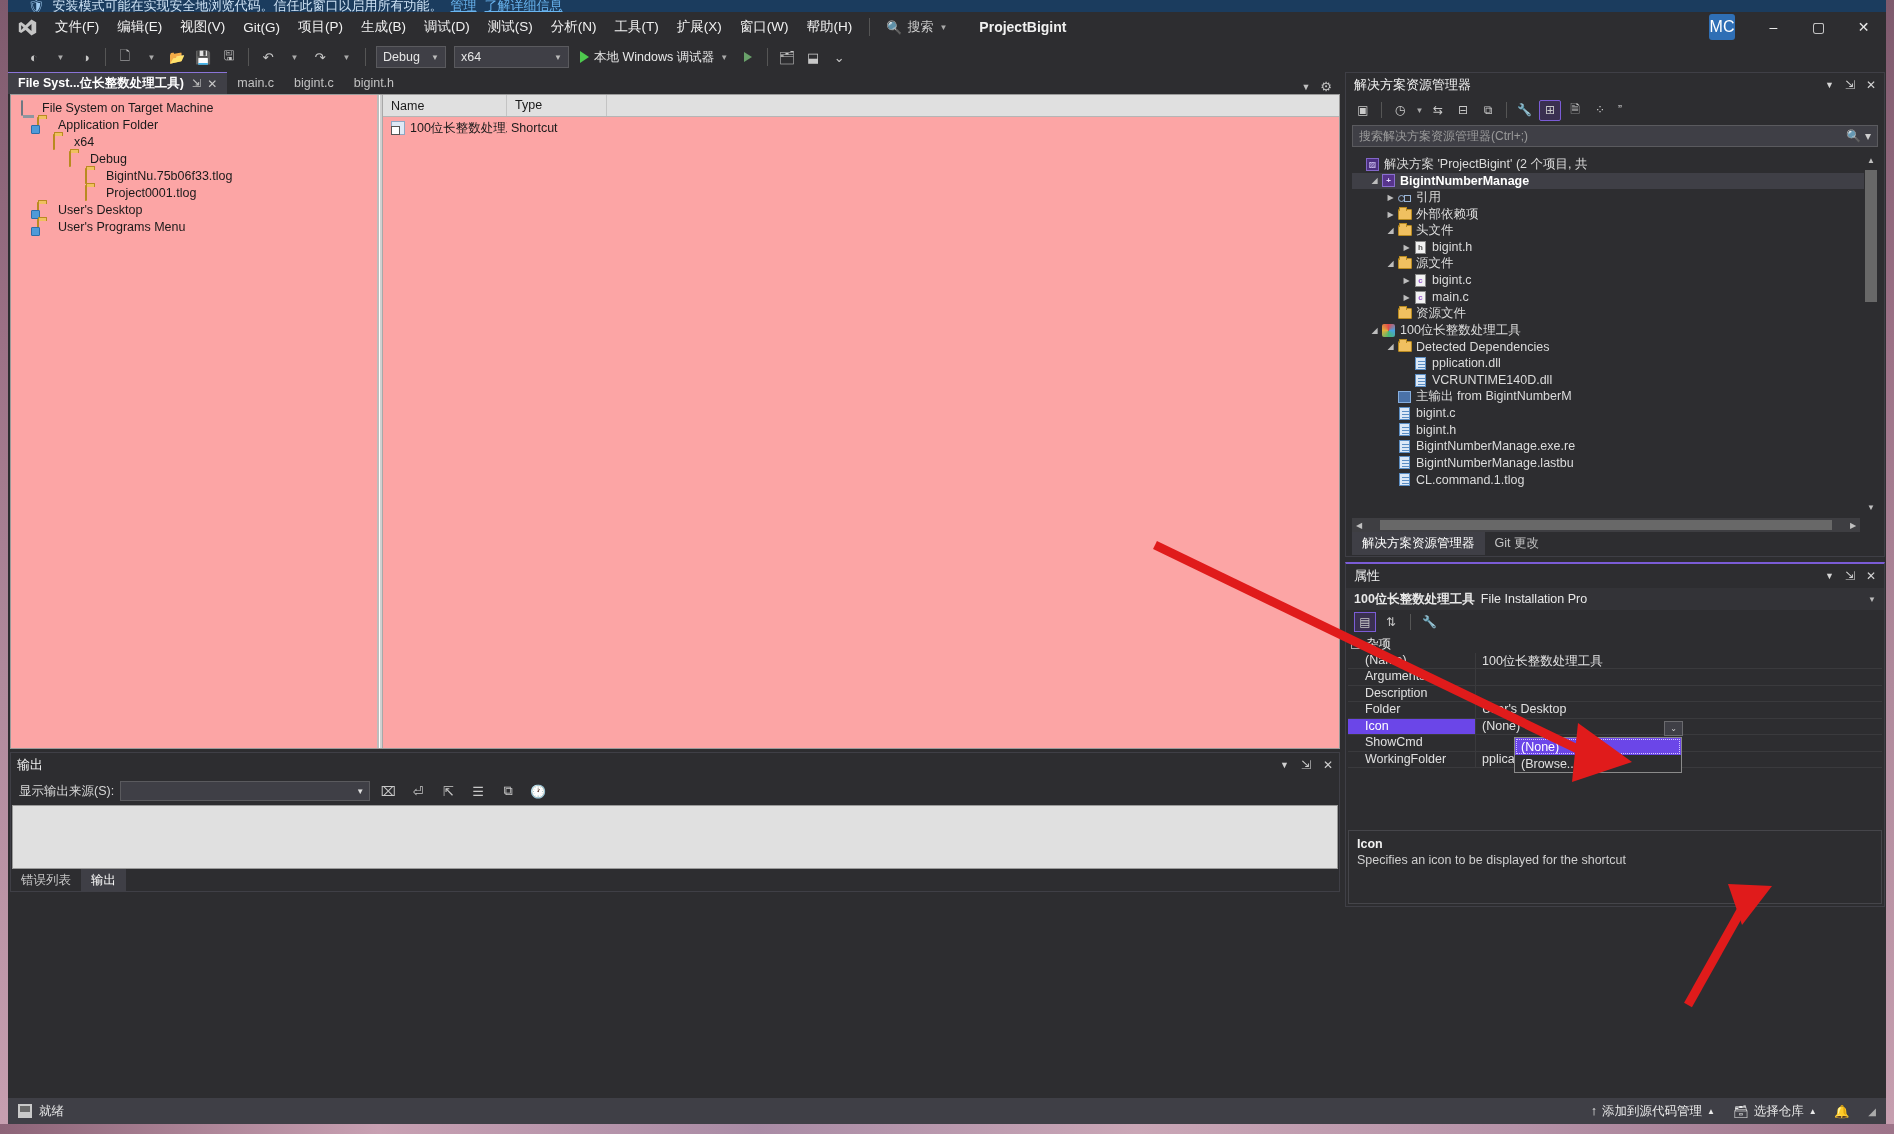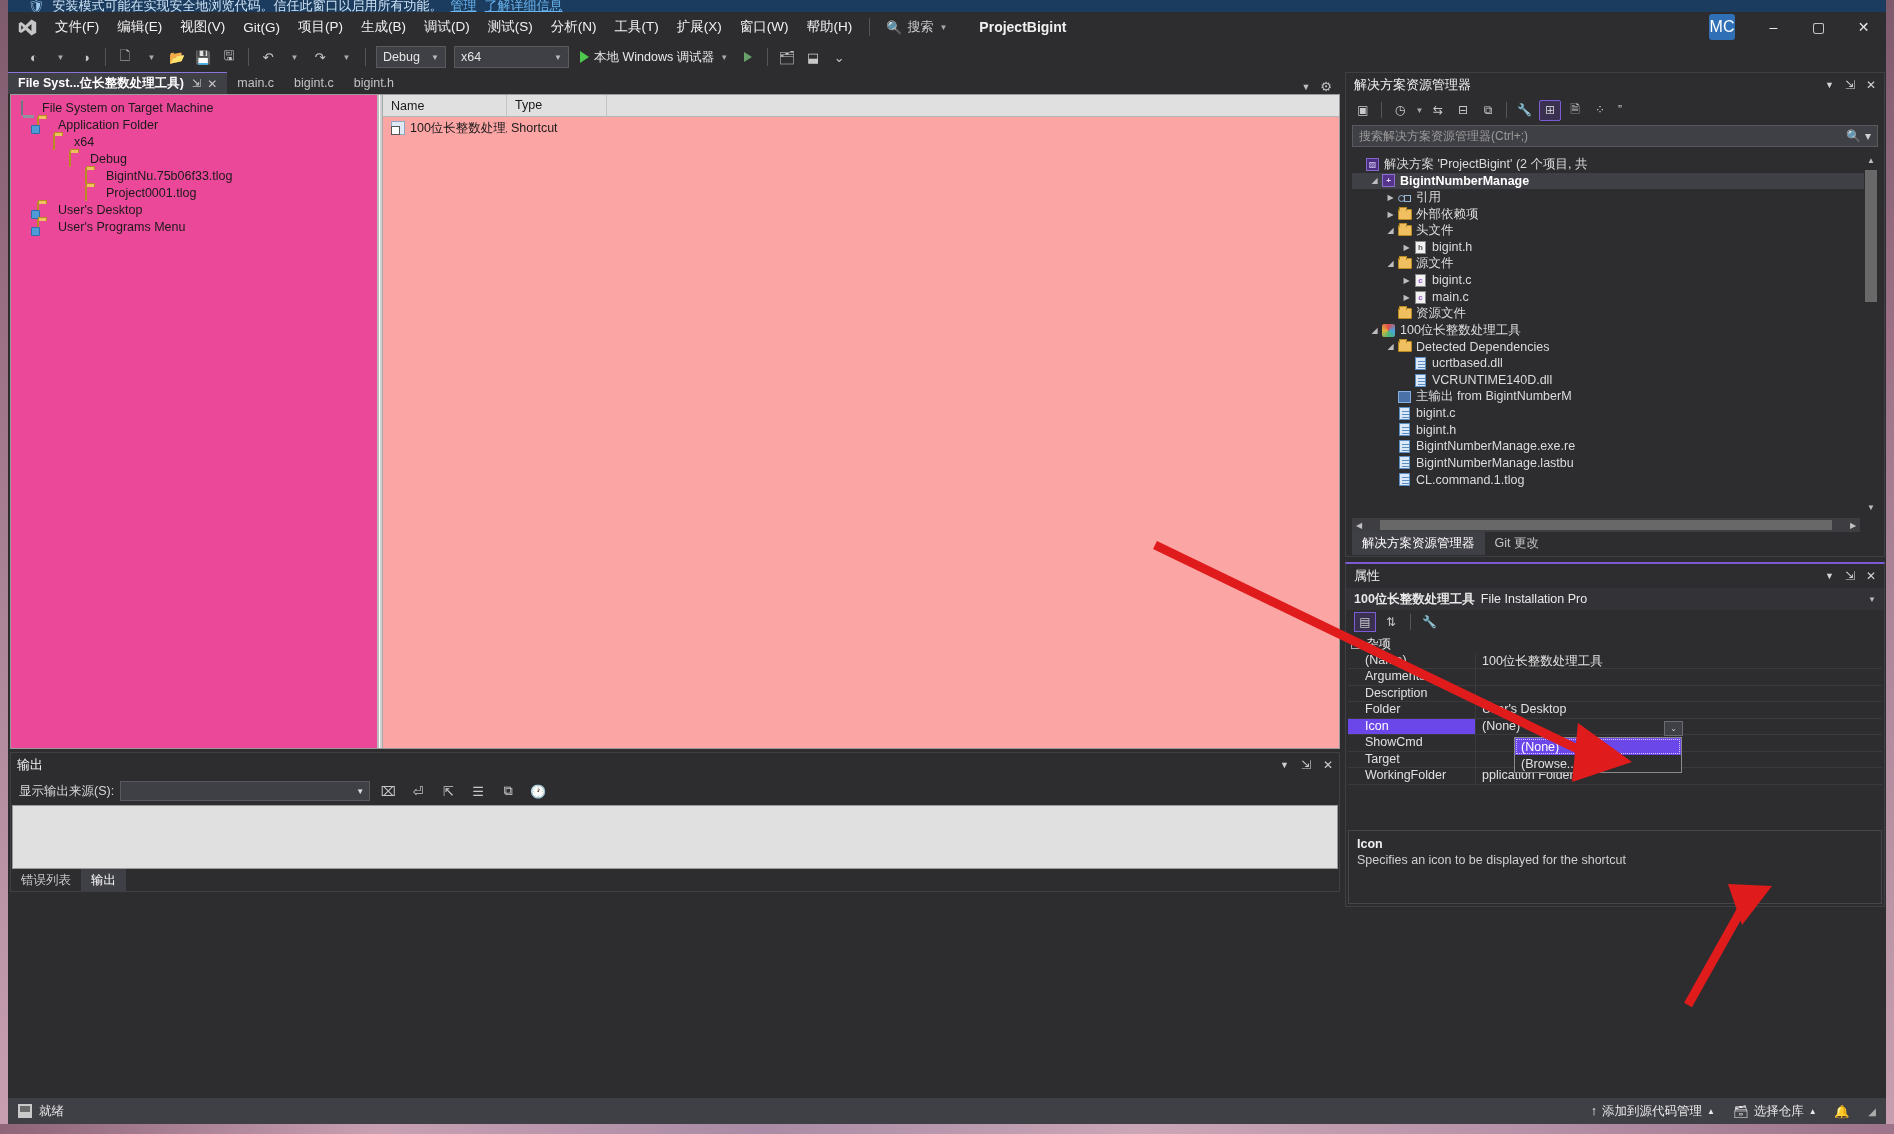--- a/index.html
+++ b/index.html
@@ -76,21 +76,21 @@
   .tab.active { background:#3f3f46; color:#ffffff; font-weight:bold; border-top:1px solid #8a74d8; }
   .tab .pin { margin-left:8px; font-size:11px; color:#b9b9b9; }
   .tab .x { margin-left:6px; font-size:12px; color:#c9c9c9; }
   .tabstrip-right { margin-left:auto; display:flex; align-items:center; gap:10px; padding-right:8px; color:#c0c0c0; }
 
   
   .designer {
     position:absolute; left:10px; top:94px; width:1330px; height:655px;
     background:#e0e0e0; border:1px solid #9a9a9a; display:flex;
   }
-  .ds-tree { width:368px; background:#ec4899; border-right:2px solid #bdbdbd; padding:4px 0 0 6px; position:relative; }
+  .ds-tree { width:368px; background:#fca5a5; border-right:2px solid #bdbdbd; padding:4px 0 0 6px; position:relative; }
   .ds-list { flex:1; background:#fca5a5; display:flex; flex-direction:column; }
   .splitbar { width:4px; background:#d0d0d0; border-left:1px solid #fff; border-right:1px solid #a8a8a8; }
 
   .trow { display:flex; align-items:center; height:17px; font-size:12.5px; color:#1a1a1a; cursor:default; }
   .ico { width:16px; height:14px; margin-right:5px; flex:none; position:relative; }
   .folder {
     width:15px;height:12px;background:#f0c060;border:1px solid #b98a20;border-radius:1px 2px 2px 1px;position:relative;
   }
   .folder:before { content:""; position:absolute; left:0; top:-3px; width:7px; height:3px; background:#f0c060;
                    border:1px solid #b98a20; border-bottom:none; border-radius:1px 1px 0 0; }
@@ -528,21 +528,21 @@
      <span class="fico">
             <span class="fld-ico"></span>
           </span>
      <span>Detected Dependencies</span>
    </div>
         <div class="se-row" style="padding-left:48px">
      <span class="exp"></span>
      <span class="fico">
             <span class="doc-ico"></span>
           </span>
-     <span>ucrtbased.dll</span>
+     <span>pplication.dll</span>
    </div>
         <div class="se-row" style="padding-left:48px">
      <span class="exp"></span>
      <span class="fico">
             <span class="doc-ico"></span>
           </span>
      <span>VCRUNTIME140D.dll</span>
    </div>
         <div class="se-row" style="padding-left:32px">
      <span class="exp"></span>
@@ -644,24 +644,20 @@
           <div class="prow">
      <span class="pname">Folder</span>
      <span class="pval">User's Desktop</span>
    </div>
           <div class="prow sel">
      <span class="pname">Icon</span>
      <span class="pval">(None)</span>
    </div>
           <div class="prow">
      <span class="pname">ShowCmd</span>
-     <span class="pval"></span>
-   </div>
-          <div class="prow">
-     <span class="pname">Target</span>
      <span class="pval"></span>
    </div>
           <div class="prow">
      <span class="pname">WorkingFolder</span>
      <span class="pval">pplication Folder</span>
    </div>
         </div>
 
       <div class="ddbtn" style="left:316px; top:85px;">⌄</div>
       <div class="dropdown-open" style="left:166px; top:101px; width:168px;">

